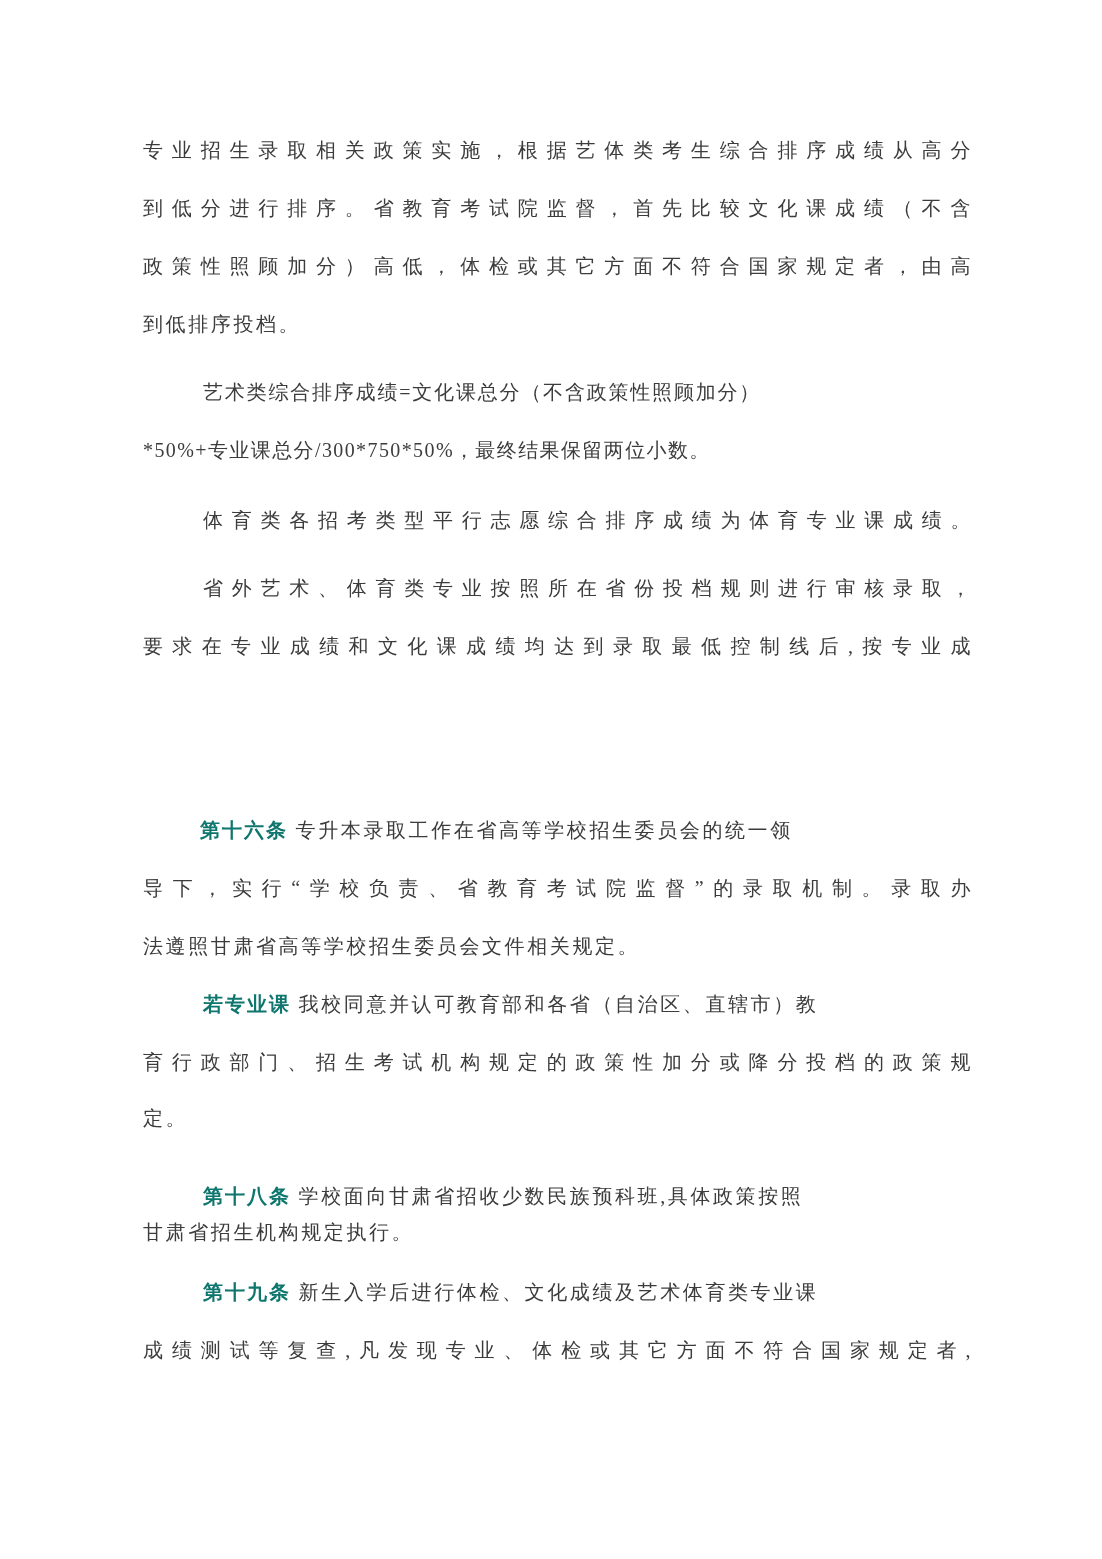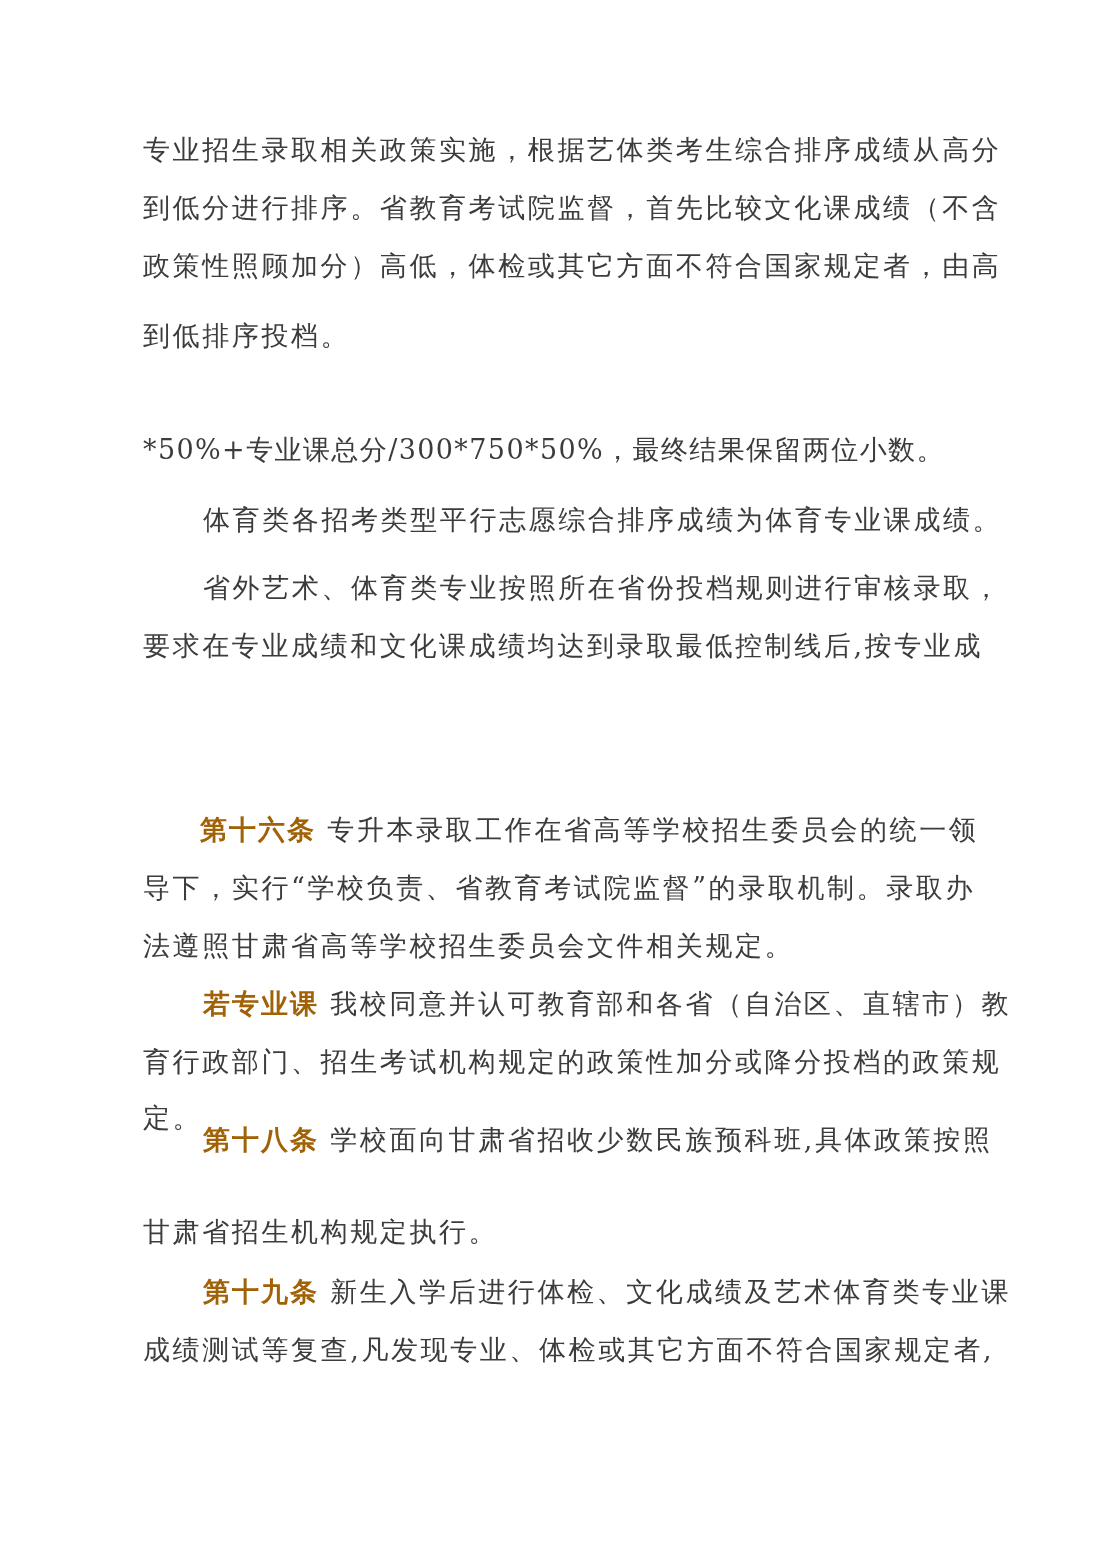--- a/index.html
+++ b/index.html
@@ -7,60 +7,62 @@
     .page {
       position: absolute; left: 0; top: 0; width: 1102px; height: 1559px;
       background: #ffffff;
       font-family: "DejaVu Serif", "Liberation Serif", serif;
       color: #3a3a3a;
     }
     .line {
       position: absolute;
       left: 143px;
       width: 830px;
-      font-size: 27px;
+      font-size: 20px;
       line-height: 40px;
       white-space: nowrap;
       letter-spacing: 2.6px;
       color: #3c3c3c;
+      font-family: Liberation Serif, serif;
     }
     .line.indent { left: 203px; width: 770px; }
     .line.justify { text-align: justify; text-align-last: justify; }
-    .bold { font-weight: bold; color: #a16207; letter-spacing: 2px; }
+    .bold { font-weight: bold; color: #0f766e; letter-spacing: 2px; }
   </style>
 </head>
 <body>
 
 <div class="page">
 
   <div class="line justify" style="top:130px">专业招生录取相关政策实施，根据艺体类考生综合排序成绩从高分</div>
   <div class="line justify" style="top:188px">到低分进行排序。省教育考试院监督，首先比较文化课成绩（不含</div>
   <div class="line justify" style="top:246px">政策性照顾加分）高低，体检或其它方面不符合国家规定者，由高</div>
-  <div class="line" style="top:316px">到低排序投档。</div>
+  <div class="line" style="top:304px">到低排序投档。</div>
 
+  <div class="line indent" style="top:372px; letter-spacing:1.8px">艺术类综合排序成绩=文化课总分（不含政策性照顾加分）</div>
   <div class="line" style="top:430px; letter-spacing:1.4px">*50%+专业课总分/300*750*50%，最终结果保留两位小数。</div>
 
   <div class="line indent justify" style="top:568px">省外艺术、体育类专业按照所在省份投档规则进行审核录取，</div>
 
   <div class="line indent justify" style="top:500px">体育类各招考类型平行志愿综合排序成绩为体育专业课成绩。</div>
   <div class="line justify" style="top:626px">要求在专业成绩和文化课成绩均达到录取最低控制线后,按专业成</div>
 
   <div class="line indent" style="top:810px; left:200px">
     <span class="bold">第十六条</span><span> 专升本录取工作在省高等学校招生委员会的统一领</span>
   </div>
   <div class="line justify" style="top:868px">导下，实行“学校负责、省教育考试院监督”的录取机制。录取办</div>
   <div class="line" style="top:926px">法遵照甘肃省高等学校招生委员会文件相关规定。</div>
 
   <div class="line indent" style="top:984px">
     <span class="bold">若专业课</span><span> 我校同意并认可教育部和各省（自治区、直辖市）教</span>
   </div>
   <div class="line justify" style="top:1042px">育行政部门、招生考试机构规定的政策性加分或降分投档的政策规</div>
   <div class="line" style="top:1098px">定。</div>
 
-  <div class="line indent" style="top:1120px">
+  <div class="line indent" style="top:1176px">
     <span class="bold">第十八条</span><span> 学校面向甘肃省招收少数民族预科班,具体政策按照</span>
   </div>
   <div class="line" style="top:1212px">甘肃省招生机构规定执行。</div>
 
   <div class="line indent" style="top:1272px">
     <span class="bold">第十九条</span><span> 新生入学后进行体检、文化成绩及艺术体育类专业课</span>
   </div>
   <div class="line justify" style="top:1330px">成绩测试等复查,凡发现专业、体检或其它方面不符合国家规定者,</div>
 
 </div>

